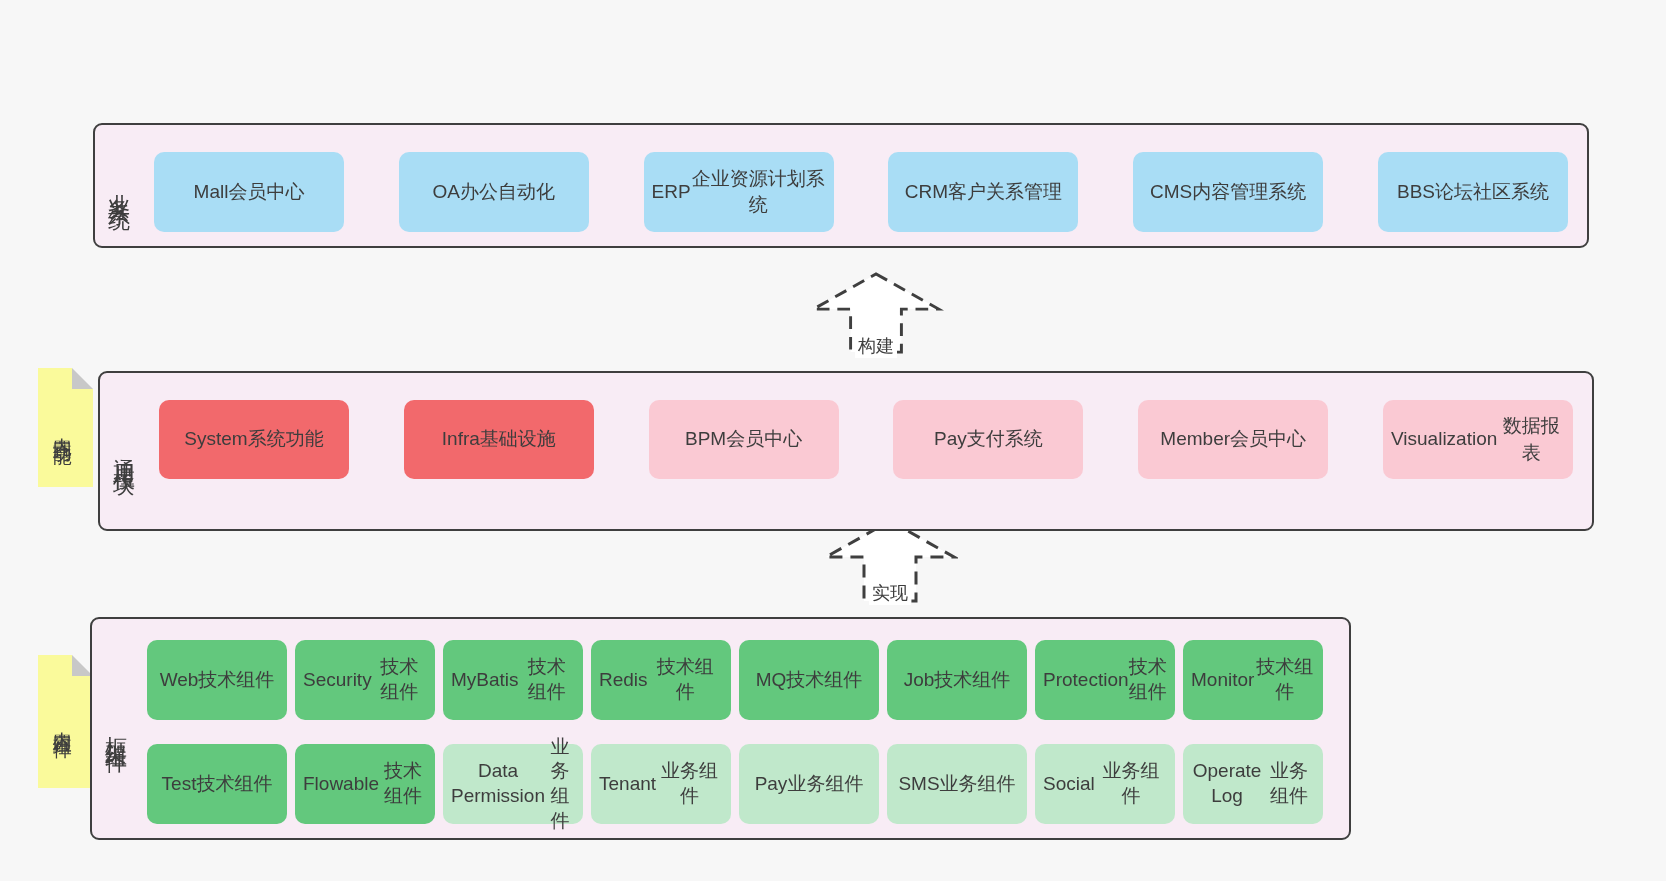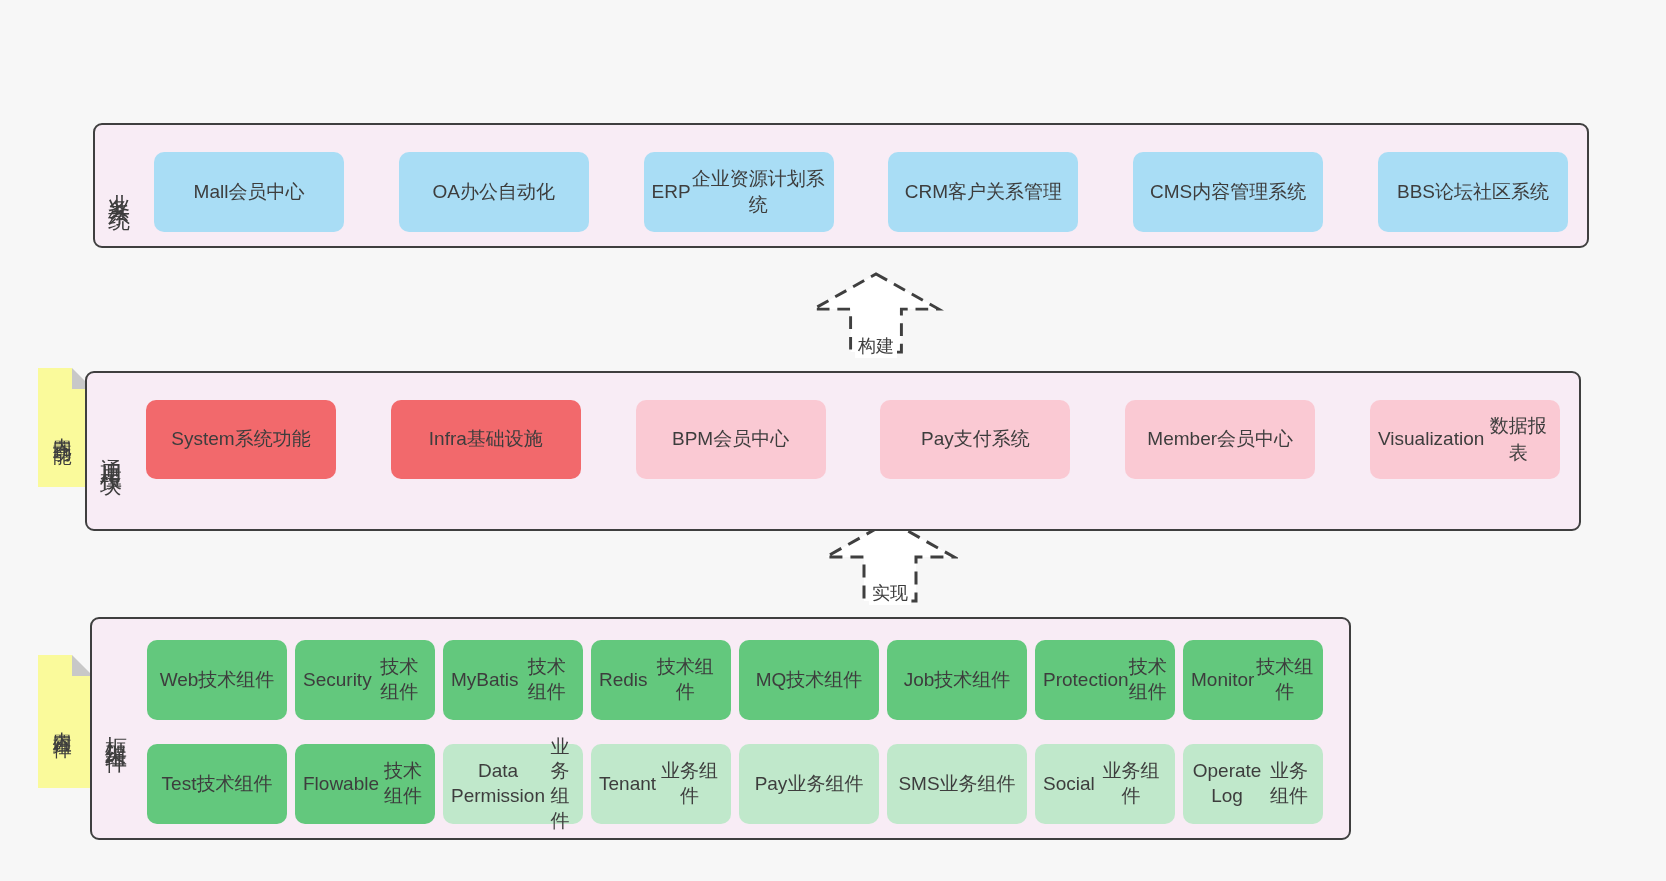--- a/index.html
+++ b/index.html
@@ -7,21 +7,21 @@
     width:1666px;height:881px;position:relative;overflow:hidden;
     background:#f7f7f7;
     font-family:"Liberation Sans","DejaVu Sans",sans-serif;
     color:#3d3d3d;
   }
   .panel{
     position:absolute;background:#f8ecf5;border:2px solid #3f3f3f;
     border-radius:9px;box-sizing:border-box;z-index:2;
   }
   #panel-business{left:93px;top:123px;width:1496px;height:125px;}
-  #panel-modules{left:85px;top:371px;width:1496px;height:160px;}
+  #panel-modules{left:98px;top:371px;width:1496px;height:160px;}
   #panel-components{left:90px;top:617px;width:1261px;height:223px;}
 
   .side-label{
     position:absolute;left:13px;top:50%;transform:translateY(-50%);
     writing-mode:vertical-lr;text-orientation:upright;
     font-size:22px;letter-spacing:5px;line-height:1;color:#3d3d3d;white-space:nowrap;
   }
 
   .boxes-row{
     position:absolute;display:flex;justify-content:space-between;

